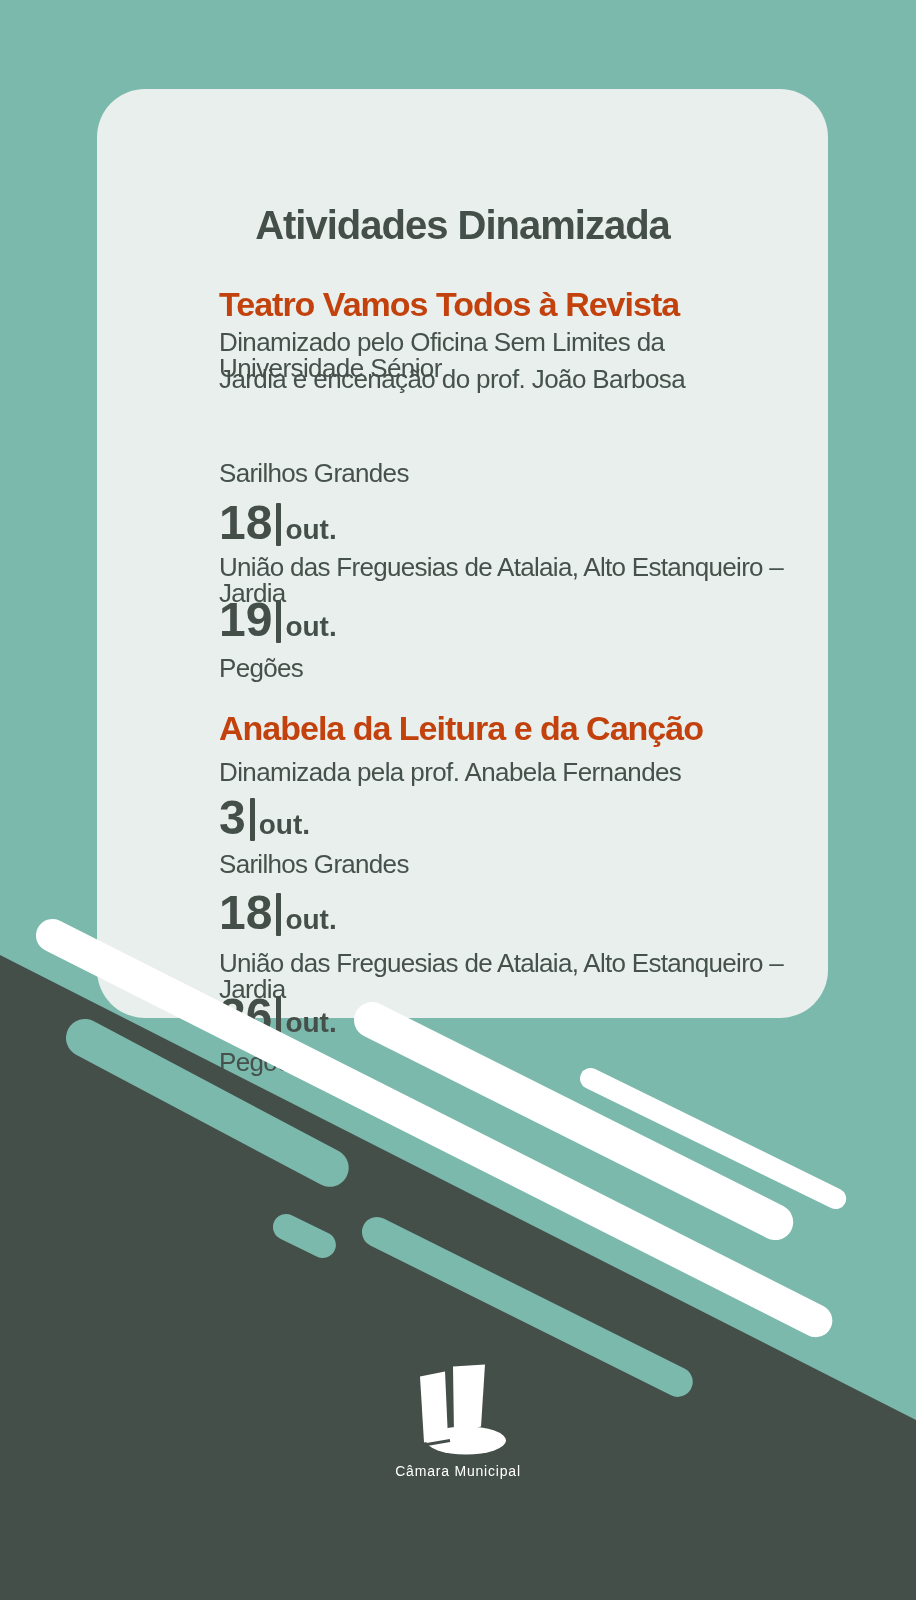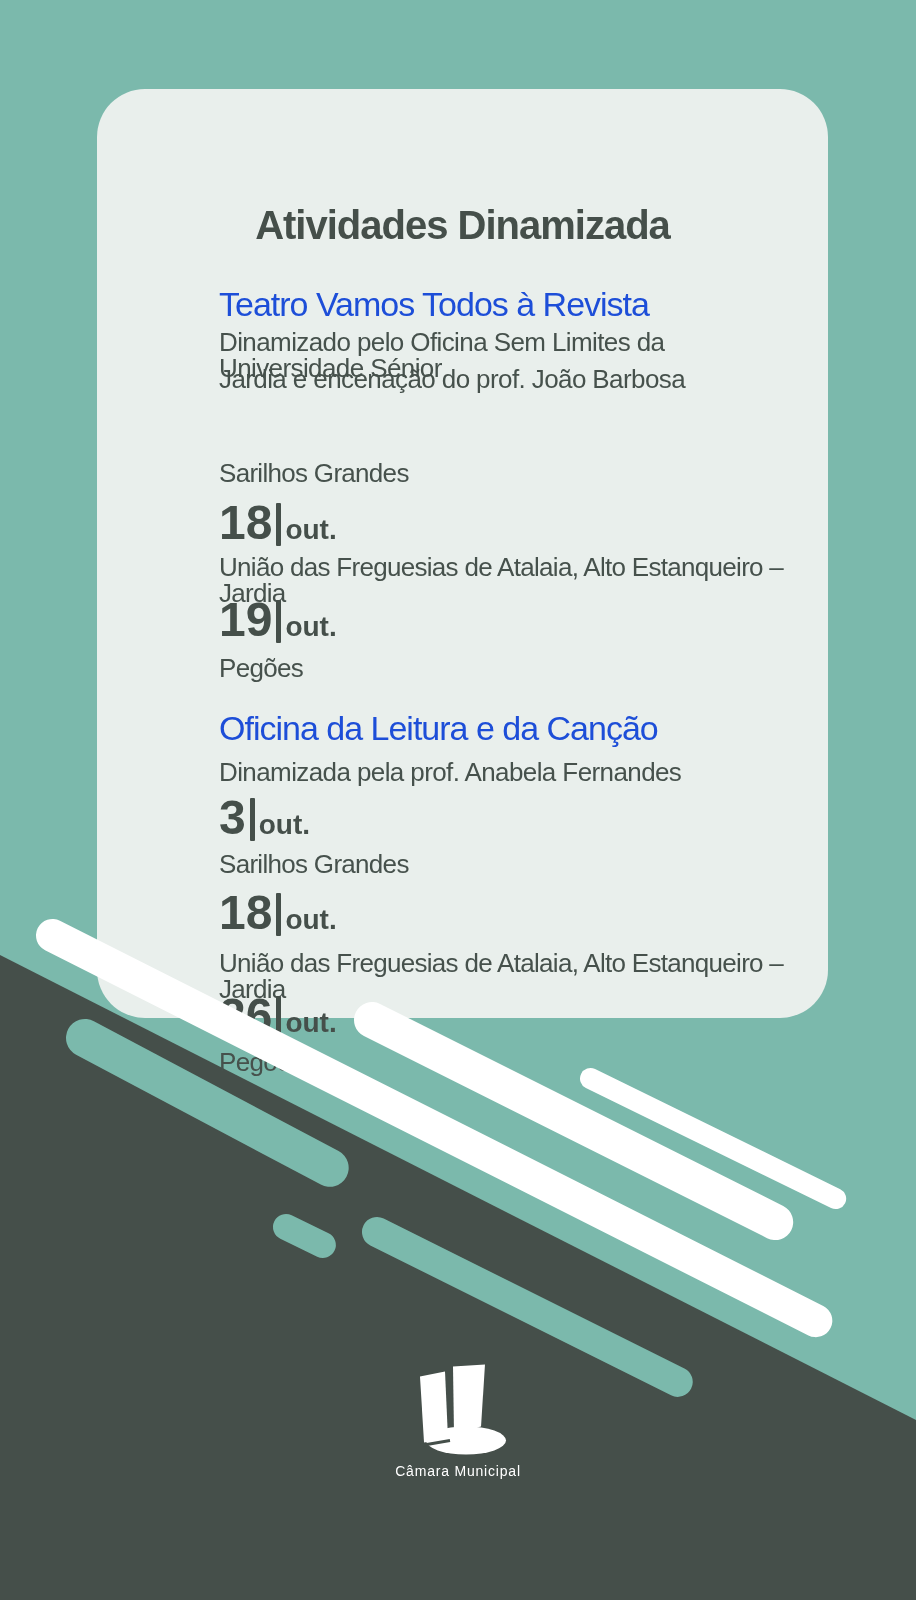--- a/index.html
+++ b/index.html
@@ -13,21 +13,21 @@
   .stripe{position:absolute;}
   .card{
     position:absolute; left:97px; top:89px; width:731px; height:929px;
     background:#e9efec; border-radius:48px;
   }
   .card-text{position:absolute; left:122px; right:30px; color:#46514c; line-height:1;}
   .poster-title{
     left:0; right:0; text-align:center;
     font-size:40px; font-weight:bold; letter-spacing:-1px; color:#454f4a;
   }
-  .section-heading{font-size:34px; font-weight:normal; letter-spacing:-1px; color:#1d4ed8;}
+  .section-heading{font-size:34px; font-weight:bold; letter-spacing:-1px; color:#c2410c;}
   .desc-line{font-size:26px; letter-spacing:-0.6px;}
   .event-date{white-space:nowrap;}
   .event-day{font-size:48px; font-weight:bold; color:#454f4a;}
   .date-bar{
     display:inline-block; width:5px; height:43px; background:#454f4a;
     vertical-align:-7px; margin:0 4px 0 4px; border-radius:1px;
   }
   .event-month{font-size:28px; font-weight:bold; color:#454f4a;}
   .event-location{font-size:26px; letter-spacing:-0.7px;}
   .logo{position:absolute; left:0; top:1360px; width:916px; text-align:center; color:#ffffff;}
@@ -54,21 +54,21 @@
     <div class="card-text event-date" style="top:410px">
       <span class="event-day">18</span><span class="date-bar"></span><span class="event-month">out.</span>
     </div>
     <div class="card-text event-location" style="top:465px">União das Freguesias de Atalaia, Alto Estanqueiro – Jardia</div>
 
     <div class="card-text event-date" style="top:507px">
       <span class="event-day">19</span><span class="date-bar"></span><span class="event-month">out.</span>
     </div>
     <div class="card-text event-location" style="top:566px">Pegões</div>
 
-    <div class="card-text section-heading" style="top:622px">Oficina da Leitura e da Canção</div>
+    <div class="card-text section-heading" style="top:622px">Anabela da Leitura e da Canção</div>
     <div class="card-text desc-line" style="top:670px">Dinamizada pela prof. Anabela Fernandes</div>
 
     <div class="card-text event-date" style="top:705px">
       <span class="event-day">3</span><span class="date-bar"></span><span class="event-month">out.</span>
     </div>
     <div class="card-text event-location" style="top:762px">Sarilhos Grandes</div>
 
     <div class="card-text event-date" style="top:800px">
       <span class="event-day">18</span><span class="date-bar"></span><span class="event-month">out.</span>
     </div>

